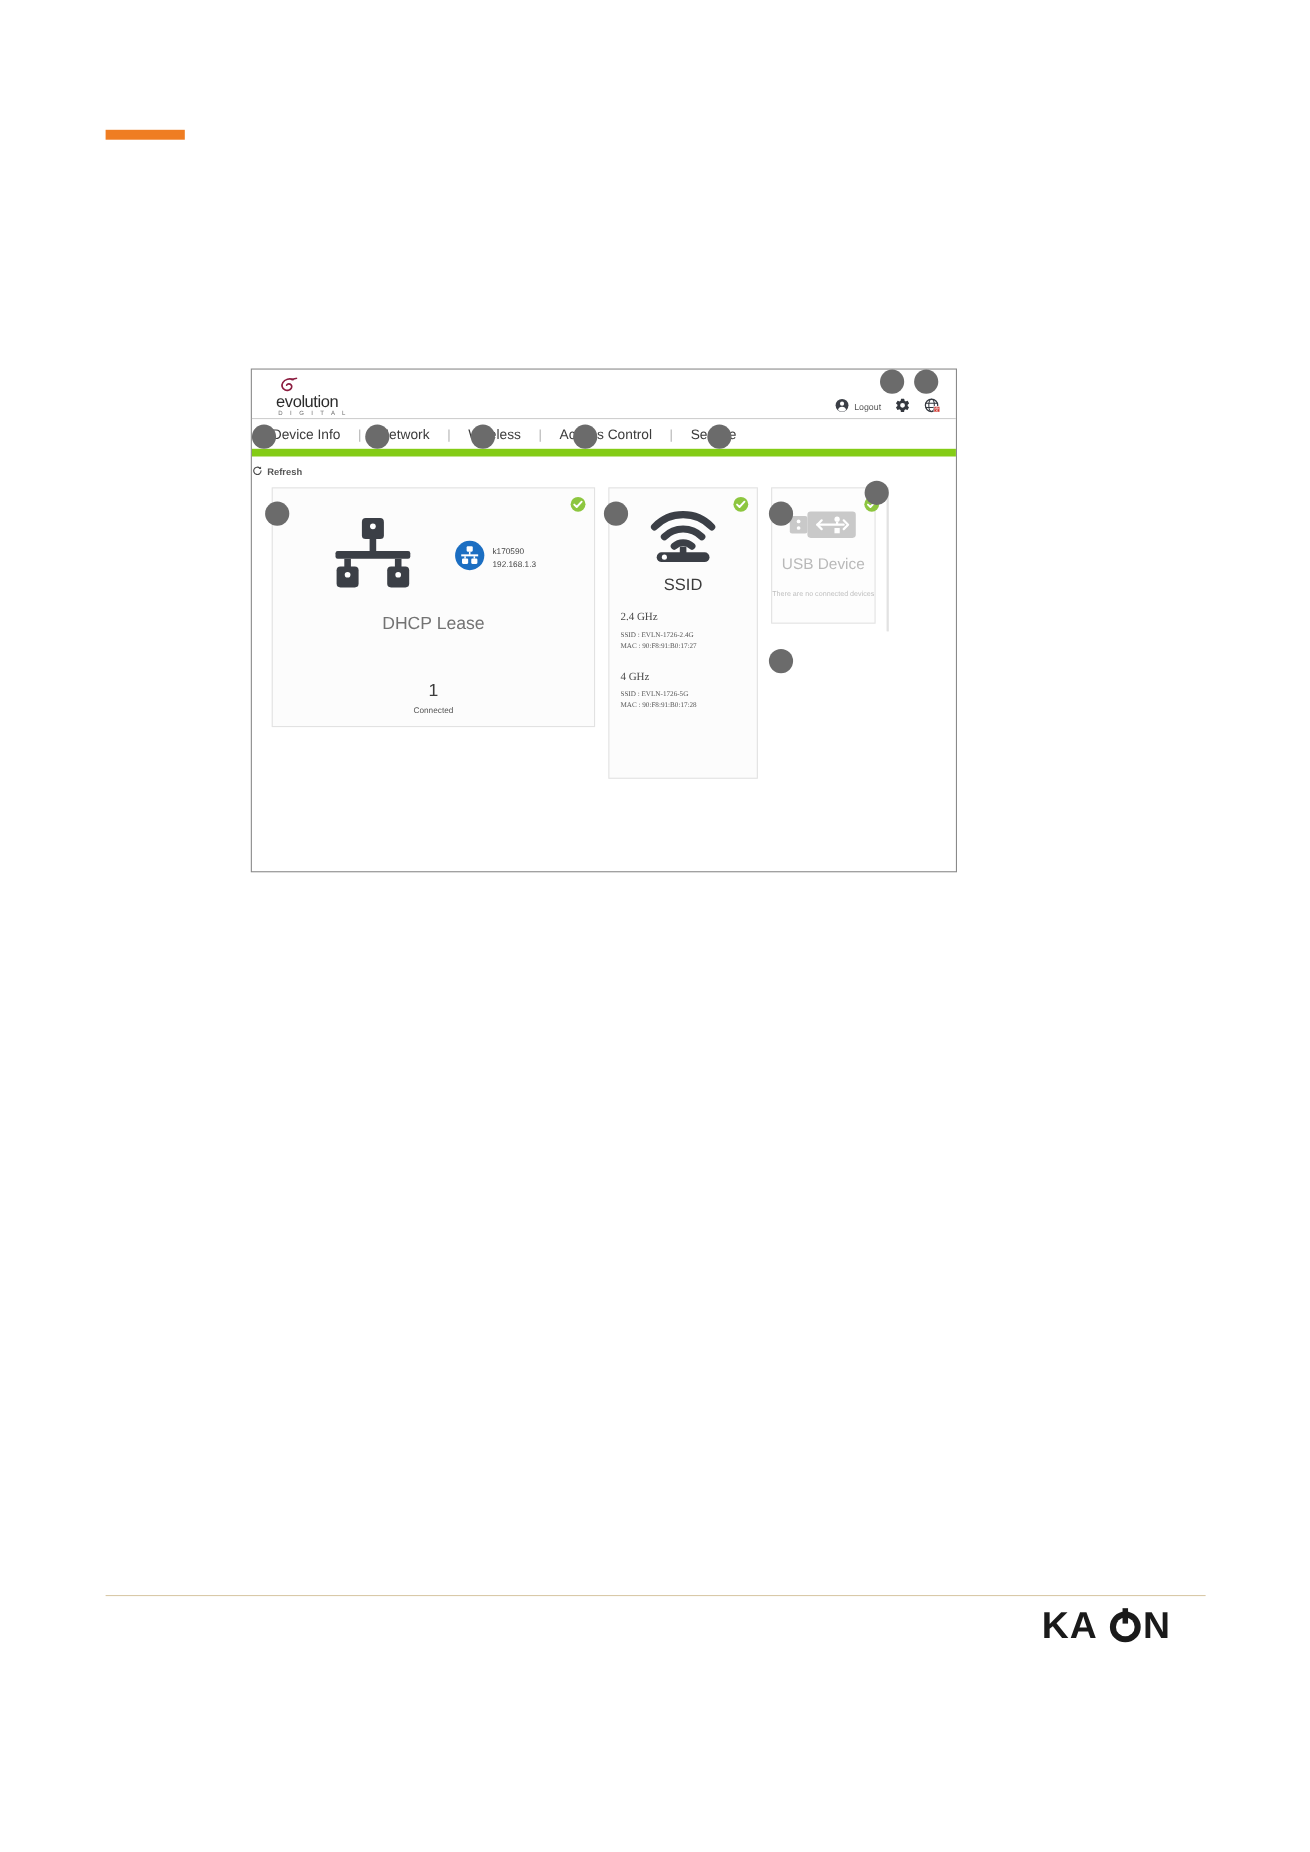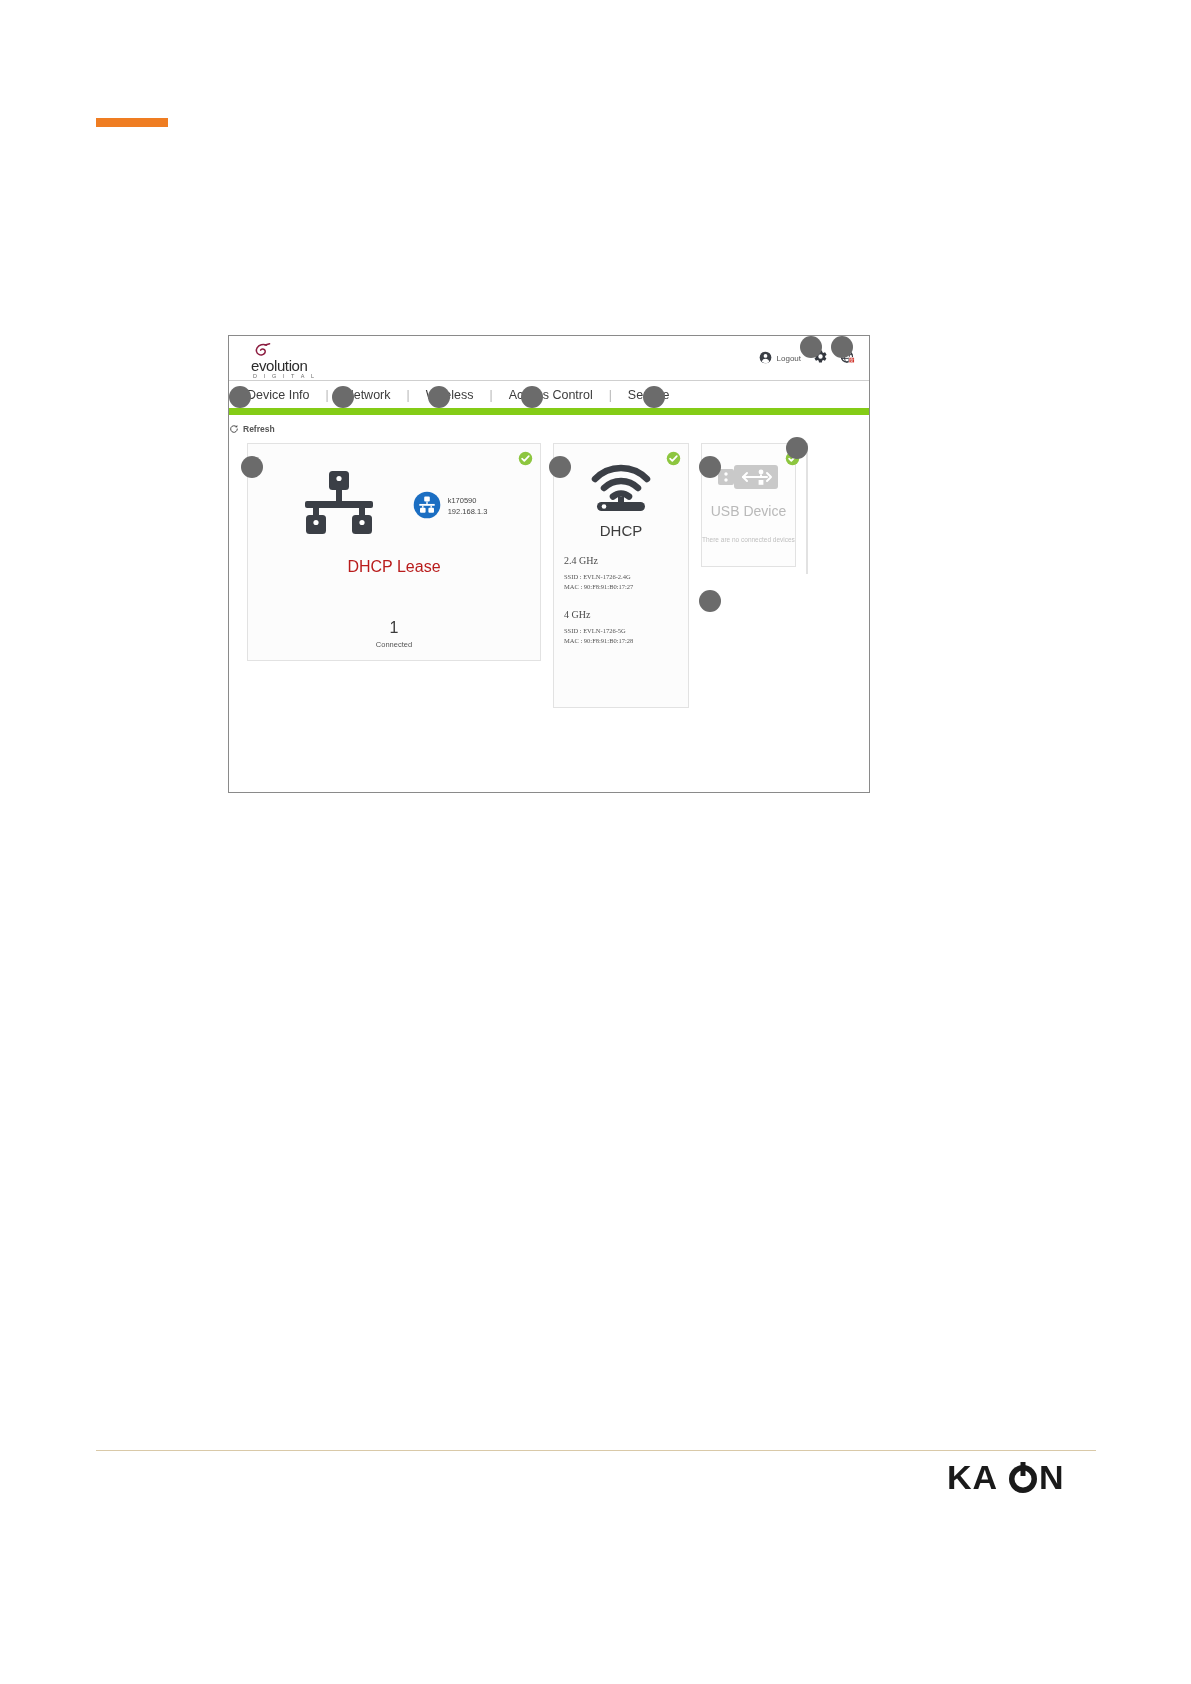--- a/index.html
+++ b/index.html
@@ -89,21 +89,21 @@
     font-size: 5.5px;
     letter-spacing: 2.6px;
     color: #6d6d6d;
     margin-top: 1px;
     margin-left: 2px;
   }
 
   .header-tools {
     position: absolute;
     right: 14px;
-    top: 0;
+    top: 12px;
     height: 45px;
     display: flex;
     align-items: center;
     gap: 12px;
   }
   .logout-btn {
     display: flex;
     align-items: center;
     gap: 5px;
     cursor: pointer;
@@ -216,21 +216,21 @@
   }
   .dhcp-client-text {
     font-size: 7.5px;
     color: #444;
     line-height: 1.45;
   }
   .dhcp-client-text span { display: block; }
   .card-title {
     text-align: center;
     font-size: 16px;
-    color: #b91c1c;
+    color: #737373;
     margin-top: 14px;
     font-weight: 400;
   }
   .dhcp-count {
     text-align: center;
     font-size: 16px;
     color: #3c3c3c;
     margin-top: 43px;
   }
   .dhcp-count-label {
@@ -463,21 +463,21 @@
               <svg width="60" height="48" viewBox="0 0 60 48" aria-hidden="true">
                 <path d="M4 15a36 36 0 0 1 52 0" fill="none" stroke="#3b3f46" stroke-width="6.5" stroke-linecap="round"></path>
                 <path d="M13 24a24 24 0 0 1 34 0" fill="none" stroke="#3b3f46" stroke-width="6.5" stroke-linecap="round"></path>
                 <path d="M22 32.5a12 12 0 0 1 16 0" fill="none" stroke="#3b3f46" stroke-width="6.5" stroke-linecap="round"></path>
                 <rect x="27" y="33" width="6" height="6" fill="#3b3f46"></rect>
                 <rect x="6" y="38" width="48" height="9" rx="4.5" fill="#3b3f46"></rect>
                 <circle cx="13" cy="42.5" r="2.3" fill="#ffffff"></circle>
               </svg>
             </span>
           </div>
-          <div class="wlan-title">DHCP</div>
+          <div class="wlan-title">SSID</div>
 
           <div class="band-block">
             <div class="band-name">2.4 GHz</div>
             <div class="band-line">SSID : EVLN-1726-2.4G</div>
             <div class="band-line">MAC : 90:F8:91:B0:17:27</div>
           </div>
 
           <div class="band-block">
             <div class="band-name">4 GHz</div>
             <div class="band-line">SSID : EVLN-1726-5G</div>

